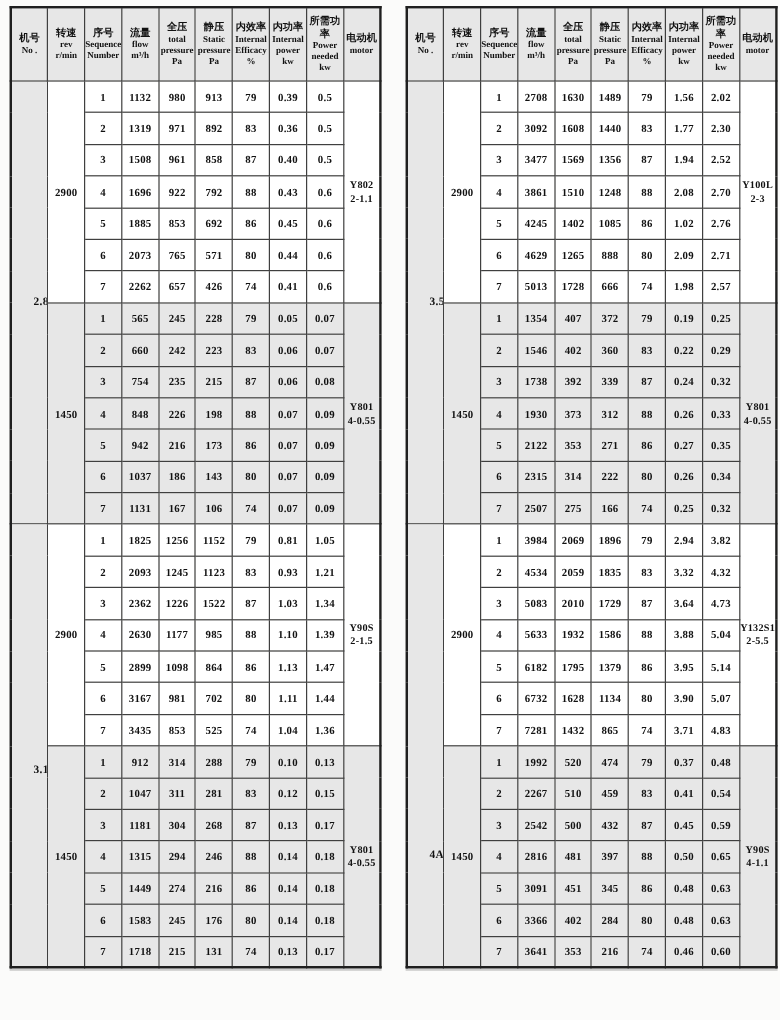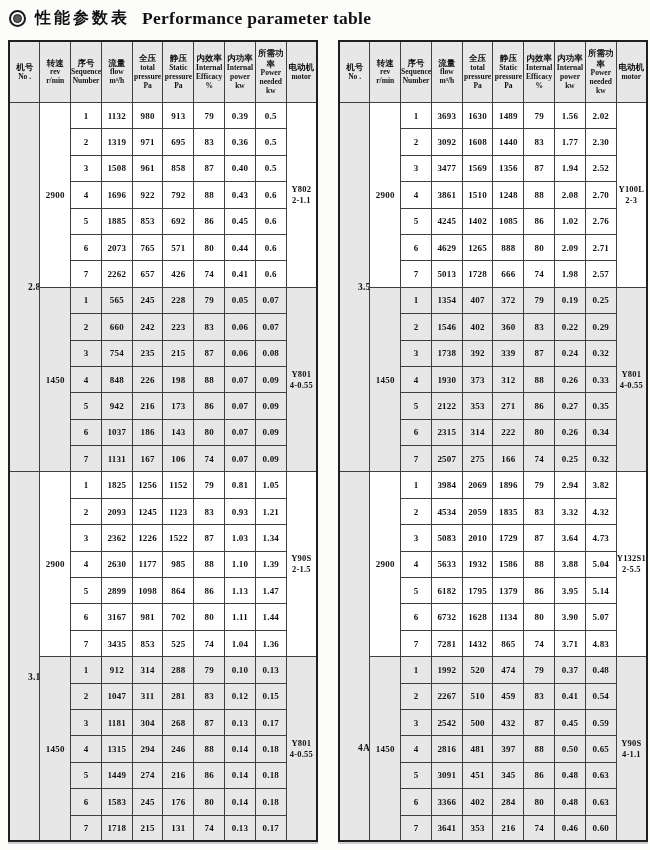--- a/index.html
+++ b/index.html
@@ -41,25 +41,20 @@
   .ptable tbody td{font-size:9px;letter-spacing:.2px}
   .ptable tbody tr.shade td{background:var(--shade)}
   .ptable td.mcell{background:var(--shade);position:relative;font-size:9.5px}
   .mlabel{position:absolute;left:18px;right:0;transform:translateY(-50%)}
   .ptable td.motor{white-space:pre-line;font-size:8.5px;line-height:1.3}
 </style>
 </head>
 <body>
 
 <div class="page">
-  <div class="title-row">
-    <span class="emblem"></span>
-    <span class="title-zh">性能参数表</span>
-    <span class="title-en">Performance parameter table</span>
-  </div>
   <div class="tables-row">
       <table class="ptable">
         <thead>
           <tr>
             <th>
               <div class="hzh">机号</div>
               <div class="hen">No .</div>
             </th>
             <th>
               <div class="hzh">转速</div>
@@ -125,21 +120,21 @@
             <td>79</td>
             <td>0.39</td>
             <td>0.5</td>
             <td class="motor" rowspan="7">Y802
 2-1.1</td>
           </tr>
           <tr>
             <td>2</td>
             <td>1319</td>
             <td>971</td>
-            <td>695</td>
+            <td>892</td>
             <td>83</td>
             <td>0.36</td>
             <td>0.5</td>
           </tr>
           <tr>
             <td>3</td>
             <td>1508</td>
             <td>961</td>
             <td>858</td>
             <td>87</td>
@@ -443,21 +438,21 @@
             </th>
           </tr>
         </thead>
         <tbody>
           <tr>
             <td class="mcell" rowspan="14">
               <div class="mlabel" style="top: 50%;">3.55A</div>
             </td>
             <td rowspan="7">2900</td>
             <td>1</td>
-            <td>3693</td>
+            <td>2708</td>
             <td>1630</td>
             <td>1489</td>
             <td>79</td>
             <td>1.56</td>
             <td>2.02</td>
             <td class="motor" rowspan="7">Y100L
 2-3</td>
           </tr>
           <tr>
             <td>2</td>

